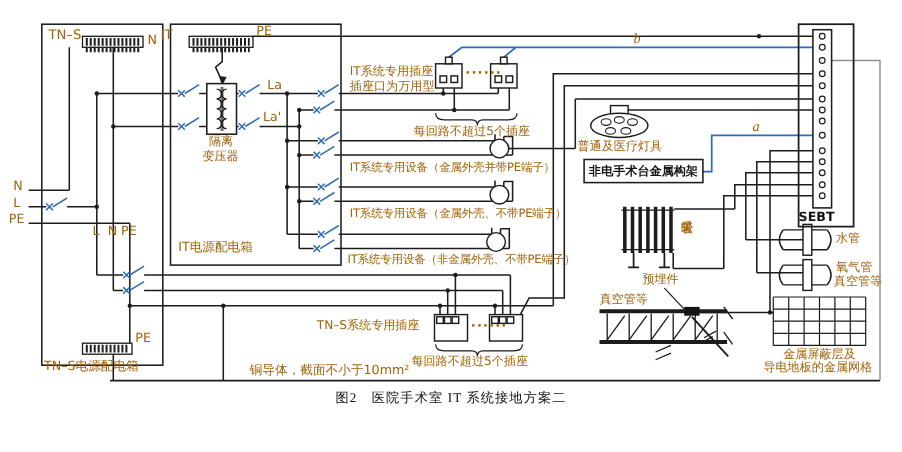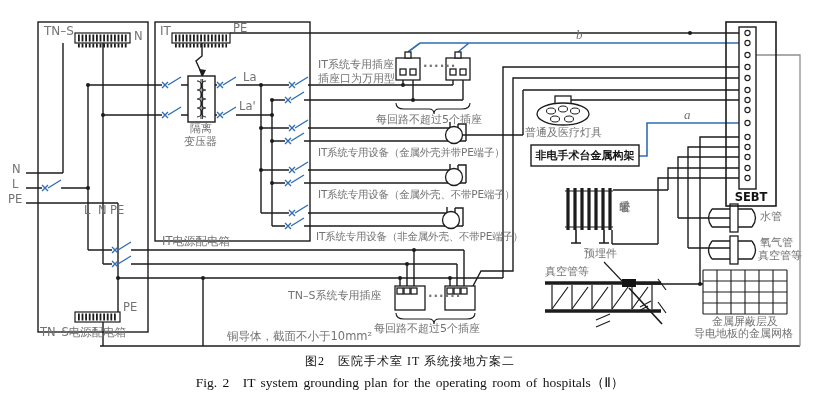--- a/index.html
+++ b/index.html
@@ -1,19 +1,19 @@
 <!DOCTYPE html>
 <html><head>
 <meta charset="utf-8">
 <style>
   html,body{margin:0;padding:0;background:#ffffff;}
   #stage{position:relative;width:820px;height:411px;background:#fff;overflow:hidden;
          font-family:"DejaVu Sans",sans-serif;color:#141414;}
   #wires{position:absolute;left:0;top:0;}
-  .lb{position:absolute;white-space:nowrap;font-size:11px;line-height:1.15;color:#737373;}
+  .lb{position:absolute;white-space:nowrap;font-size:11px;line-height:1.15;color:#a16207;}
   .lb12{font-size:12px;}
   .lb115{font-size:11.5px;}
   .lbsm{font-size:10.5px;letter-spacing:-0.2px;text-align:right;}
   .dots{font-size:12px;font-weight:bold;letter-spacing:1px;}
   .ab{font-family:"Liberation Serif",serif;font-style:italic;font-size:13px;}
   .vert{writing-mode:vertical-rl;text-orientation:upright;letter-spacing:1px;}
   .cap{position:absolute;left:0;width:820px;text-align:center;
        font-family:"Liberation Serif",serif;color:#111;}
   .capzh{top:353px;font-size:12px;letter-spacing:1px;}
   .capen{top:374px;font-size:13.5px;word-spacing:2px;}
@@ -247,61 +247,60 @@
         <circle cx="407" cy="264" r="2"></circle>
         <circle cx="400" cy="278" r="2"></circle>
         <circle cx="450" cy="278" r="2"></circle>
     <circle cx="690" cy="33" r="2"></circle>
         <circle cx="700" cy="284" r="2"></circle>
   </g>
 </svg>
 
 <div class="lb lb12" style="left:44px;top:25px">TN–S</div>
 <div class="lb lb115" style="left:134px;top:30px">N</div>
-<div class="lb lb12" style="left:160px;top:25px">IT</div>
+<div class="lb lb12" style="left:146px;top:25px">IT</div>
 <div class="lb lb115" style="left:233px;top:22px">PE</div>
 <div class="lb lb115" style="left:243px;top:71px">La</div>
 <div class="lb lb115" style="left:239px;top:100px">La'</div>
 <div class="lb" style="left:190px;top:123px">隔离</div>
 <div class="lb" style="left:184px;top:136px">变压器</div>
 
 <div class="lb" style="left:318px;top:59px">IT系统专用插座</div>
 <div class="lb" style="left:318px;top:73px">插座口为万用型</div>
 <div class="lb dots" style="left:423px;top:60px">······</div>
 <div class="lb" style="left:376px;top:114px">每回路不超过5个插座</div>
 <div class="lb lbsm" style="left:318px;top:146px">IT系统专用设备（金属外壳并带PE端子）</div>
 <div class="lb lbsm" style="left:316px;top:230px">IT系统专用设备（非金属外壳、不带PE端子）</div>
 <div class="lb lbsm" style="left:318px;top:188px">IT系统专用设备（金属外壳、不带PE端子）</div>
-<div class="lb lb115" style="left:162px;top:235px">IT电源配电箱</div>
+<div class="lb lb115" style="left:162px;top:218px">IT电源配电箱</div>
 
 <div class="lb lb115" style="left:12px;top:163px">N</div>
 <div class="lb lb115" style="left:12px;top:178px">L</div>
 <div class="lb lb115" style="left:8px;top:193px">PE</div>
 <div class="lb lb115" style="left:84px;top:204px">L</div>
 <div class="lb lb115" style="left:98px;top:204px">N</div>
 <div class="lb lb115" style="left:110px;top:204px">PE</div>
 <div class="lb lb115" style="left:123px;top:301px">PE</div>
 <div class="lb lb115" style="left:40px;top:326px">TN–S电源配电箱</div>
 
 <div class="lb" style="left:288px;top:290px">TN–S系统专用插座</div>
 <div class="lb dots" style="left:428px;top:290px">······</div>
 <div class="lb" style="left:374px;top:323px">每回路不超过5个插座</div>
 <div class="lb lb115" style="left:227px;top:330px">铜导体，截面不小于10mm²</div>
 
 <div class="lb" style="left:525px;top:127px">普通及医疗灯具</div>
 <div class="boxtext" style="left:531px;top:148px;width:108px">非电手术台金属构架</div>
 <div class="lb ab" style="left:576px;top:28px">b</div>
 <div class="lb ab" style="left:684px;top:108px">a</div>
-<div class="boxtext" style="left:726px;top:190px;width:50px;font-size:11.5px">SEBT</div>
+<div class="boxtext" style="left:726px;top:190px;width:28px;font-size:11.5px">SEBT</div>
 
 <div class="lb vert" style="left:617px;top:191px">采暖管</div>
 <div class="lb" style="left:760px;top:211px">水管</div>
 <div class="lb" style="left:760px;top:237px">氧气管</div>
 <div class="lb" style="left:758px;top:250px">真空管等</div>
 <div class="lb" style="left:584px;top:248px">预埋件</div>
 <div class="lb" style="left:545px;top:266px">真空管等</div>
 <div class="lb" style="left:712px;top:316px">金属屏蔽层及</div>
 <div class="lb" style="left:694px;top:328px">导电地板的金属网格</div>
 
 <div class="cap capzh">图2　医院手术室 IT 系统接地方案二</div>
-<div class="cap capen">Fig. 2　IT system grounding plan for the operating room of hospitals（Ⅱ）</div>
 
 </div>
 
 </body></html>

